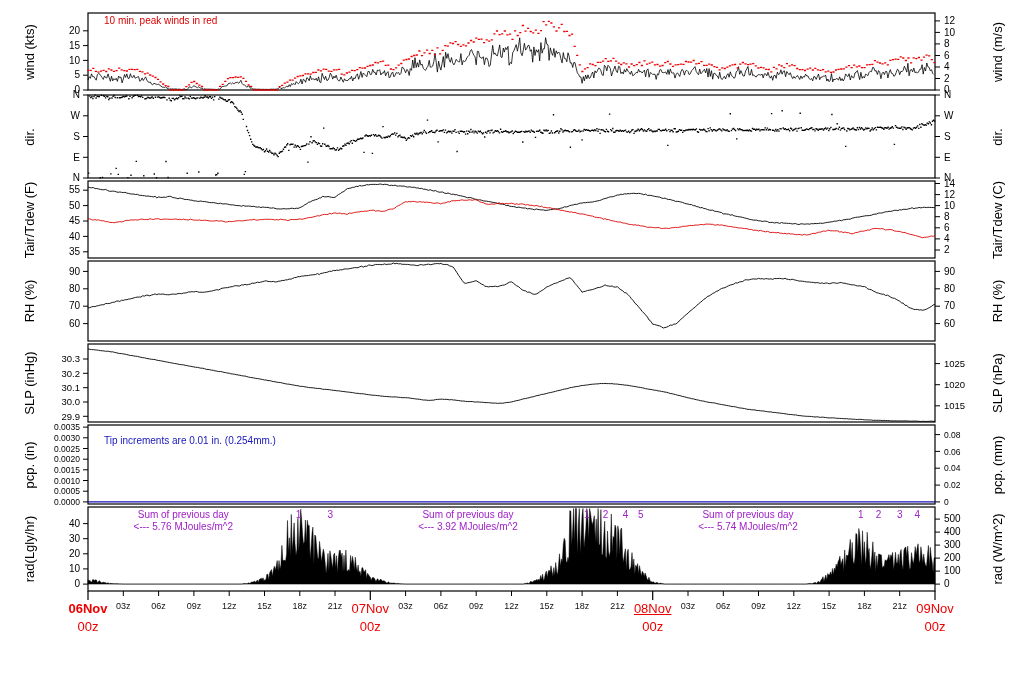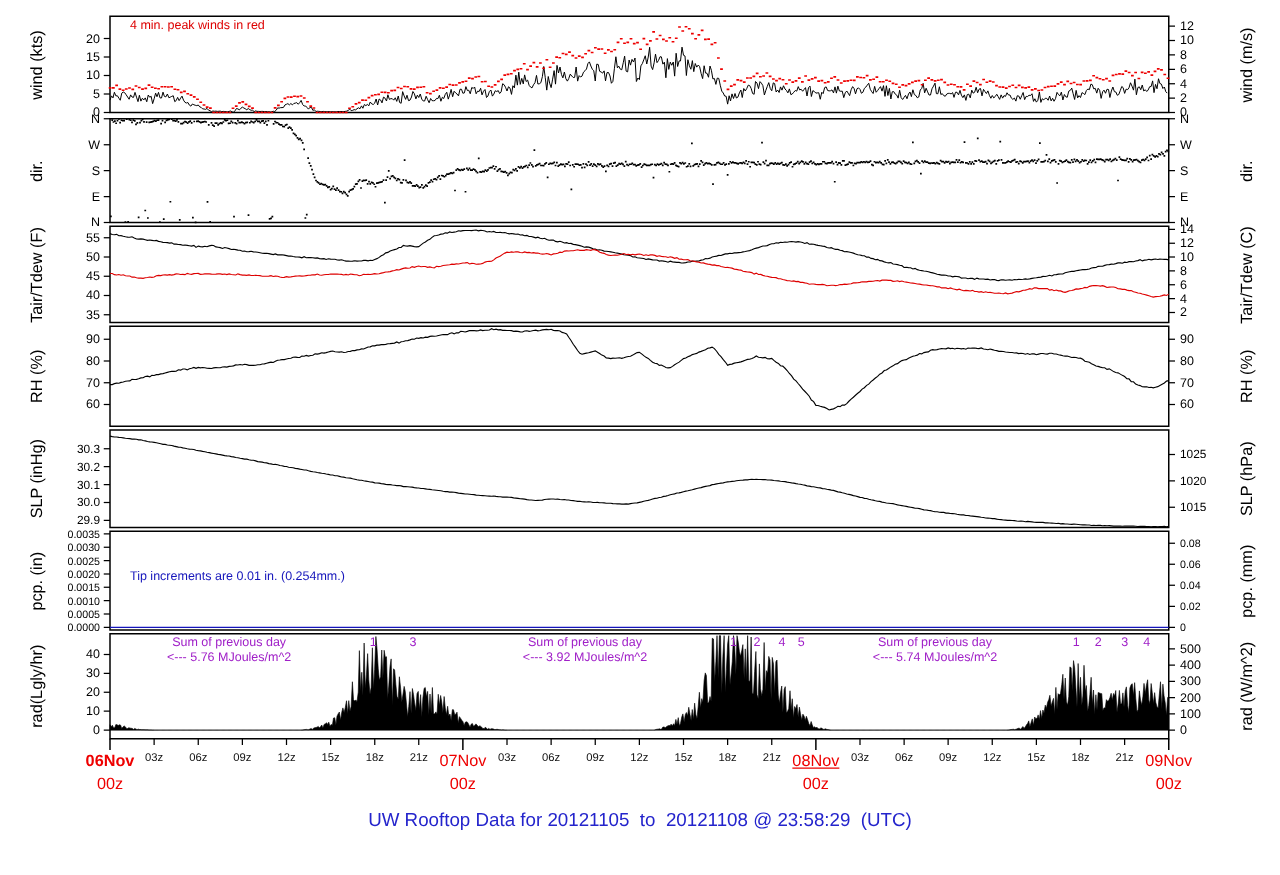--- a/index.html
+++ b/index.html
@@ -256,31 +256,30 @@
       <div class="x-hour-label" style="left:582.1px;top:601px;">18z</div>
       <div class="x-hour-label" style="left:617.4px;top:601px;">21z</div>
       <div class="x-hour-label" style="left:688px;top:601px;">03z</div>
       <div class="x-hour-label" style="left:723.3px;top:601px;">06z</div>
       <div class="x-hour-label" style="left:758.5px;top:601px;">09z</div>
       <div class="x-hour-label" style="left:793.8px;top:601px;">12z</div>
       <div class="x-hour-label" style="left:829.1px;top:601px;">15z</div>
       <div class="x-hour-label" style="left:864.4px;top:601px;">18z</div>
       <div class="x-hour-label" style="left:899.7px;top:601px;">21z</div>
     </div>
-  <div class="note note-red" style="left:104px;top:15px;">4 min. peak winds in red</div>
-  <div class="note note-blue" style="left:104px;top:456px;">Tip increments are 0.01 in. (0.254mm.)</div>
+  <div class="note note-red" style="left:104px;top:15px;">10 min. peak winds in red</div>
+  <div class="note note-blue" style="left:104px;top:435px;">Tip increments are 0.01 in. (0.254mm.)</div>
   <div id="rad-notes">
       <div class="sum-note" style="left: 183.3px; top: 509px;"><div>Sum of previous day</div><div>&lt;--- 5.76 MJoules/m^2</div></div>
       <div class="sum-note" style="left: 468px; top: 509px;"><div>Sum of previous day</div><div>&lt;--- 3.92 MJoules/m^2</div></div>
       <div class="sum-note" style="left: 748px; top: 509px;"><div>Sum of previous day</div><div>&lt;--- 5.74 MJoules/m^2</div></div>
       <div class="rad-marker" style="left: 298.6px; top: 509px;">1</div>
       <div class="rad-marker" style="left: 330.3px; top: 509px;">3</div>
       <div class="rad-marker" style="left: 586.8px; top: 509px;">1</div>
       <div class="rad-marker" style="left: 605.6px; top: 509px;">2</div>
       <div class="rad-marker" style="left: 625.6px; top: 509px;">4</div>
       <div class="rad-marker" style="left: 640.9px; top: 509px;">5</div>
       <div class="rad-marker" style="left: 860.9px; top: 509px;">1</div>
       <div class="rad-marker" style="left: 878.5px; top: 509px;">2</div>
       <div class="rad-marker" style="left: 899.7px; top: 509px;">3</div>
       <div class="rad-marker" style="left: 917.4px; top: 509px;">4</div>
     </div>
-  <div class="fig-title">UW Rooftop Data for 20121105  to  20121108 @ 23:58:29  (UTC)</div>
 </div>
 
 </body></html>

